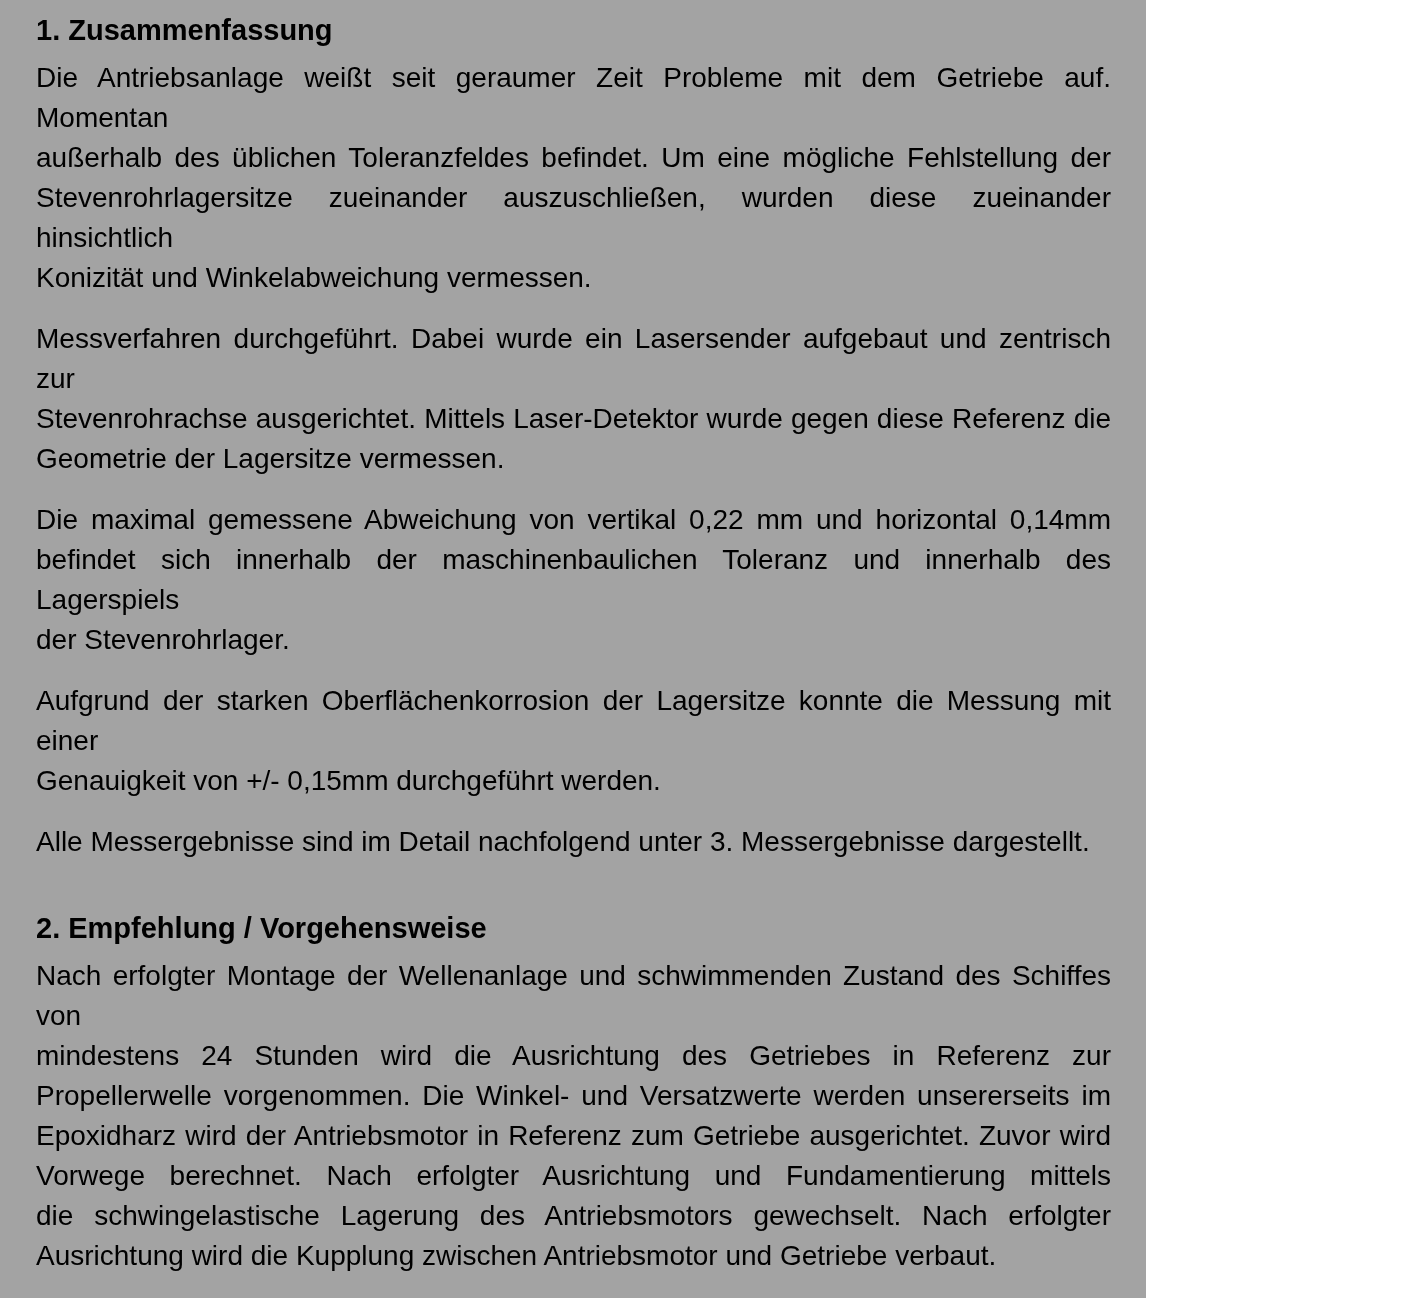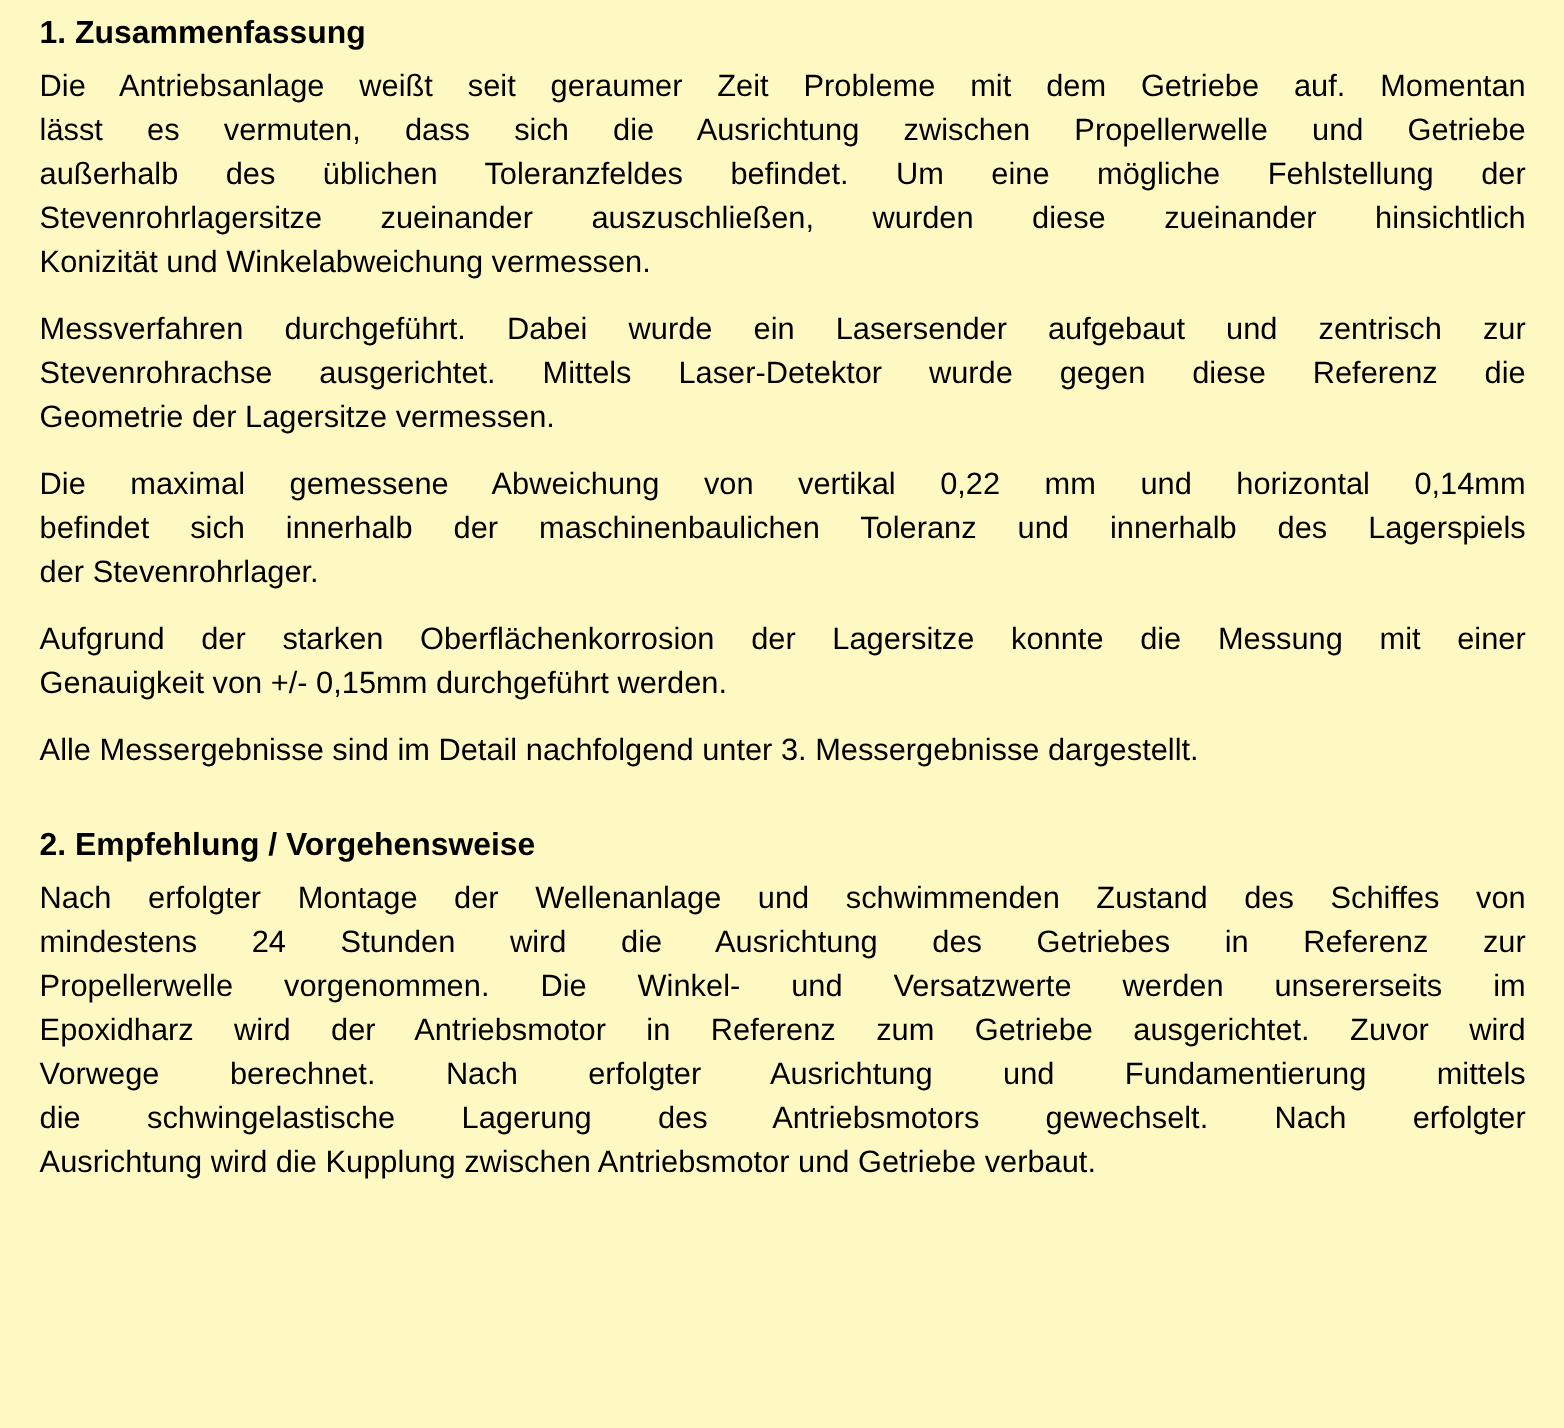--- a/index.html
+++ b/index.html
@@ -9,24 +9,24 @@
   }
   body {
     width: 1422px;
     height: 1298px;
     overflow: hidden;
     color: #000000;
     font-family: "Liberation Sans", "DejaVu Sans", sans-serif;
   }
   .page {
     box-sizing: border-box;
-    width: 1422px;
+    width: 1146px;
     height: 1298px;
     padding: 10px 35px 0 36px;
-    background: #fef9c3;
+    background: #a3a3a3;
   }
   .section-heading {
     font-size: 29px;
     font-weight: bold;
     line-height: 40px;
     margin: 0 0 8px 0;
     white-space: nowrap;
   }
   .section + .section .section-heading {
     margin-top: 46px;
@@ -47,21 +47,20 @@
   }
 </style>
 </head>
 <body>
 
 <div class="page" id="doc-root">
     <div class="section">
       <div class="section-heading">1. Zusammenfassung</div>
       <div class="paragraph">
         <div class="text-line">Die Antriebsanlage weißt seit geraumer Zeit Probleme mit dem Getriebe auf. Momentan</div>
-        <div class="text-line">lässt es vermuten, dass sich die Ausrichtung zwischen Propellerwelle und Getriebe</div>
         <div class="text-line">außerhalb des üblichen Toleranzfeldes befindet. Um eine mögliche Fehlstellung der</div>
         <div class="text-line">Stevenrohrlagersitze zueinander auszuschließen, wurden diese zueinander hinsichtlich</div>
         <div class="text-line last-line">Konizität und Winkelabweichung vermessen.</div>
       </div>
       <div class="paragraph">
         <div class="text-line">Messverfahren durchgeführt. Dabei wurde ein Lasersender aufgebaut und zentrisch zur</div>
         <div class="text-line">Stevenrohrachse ausgerichtet. Mittels Laser-Detektor wurde gegen diese Referenz die</div>
         <div class="text-line last-line">Geometrie der Lagersitze vermessen.</div>
       </div>
       <div class="paragraph">

